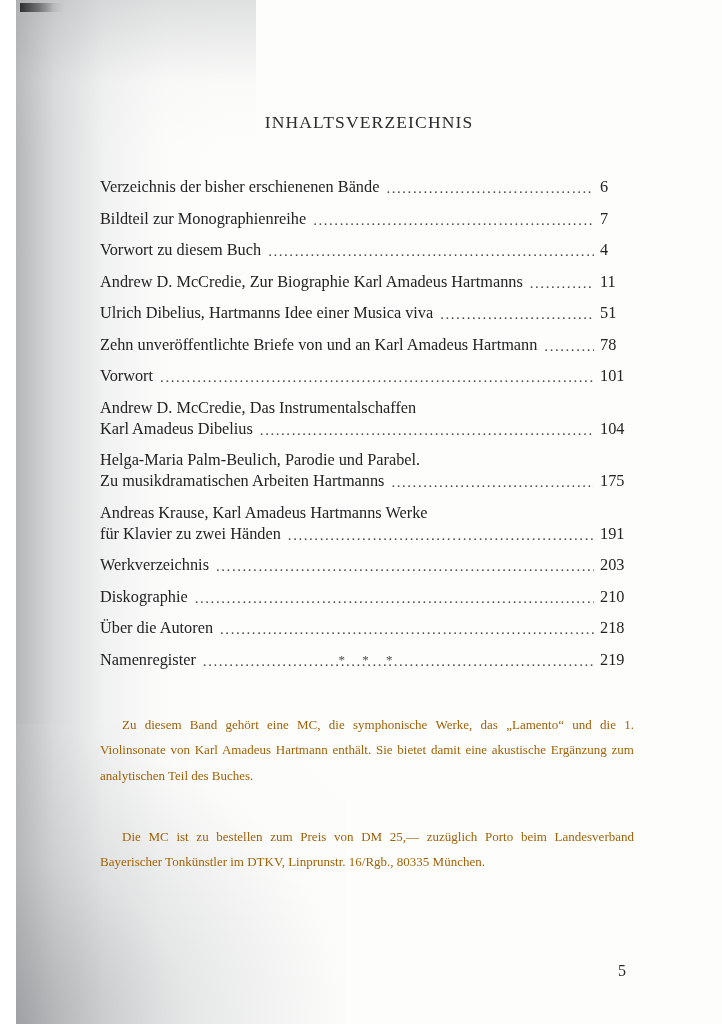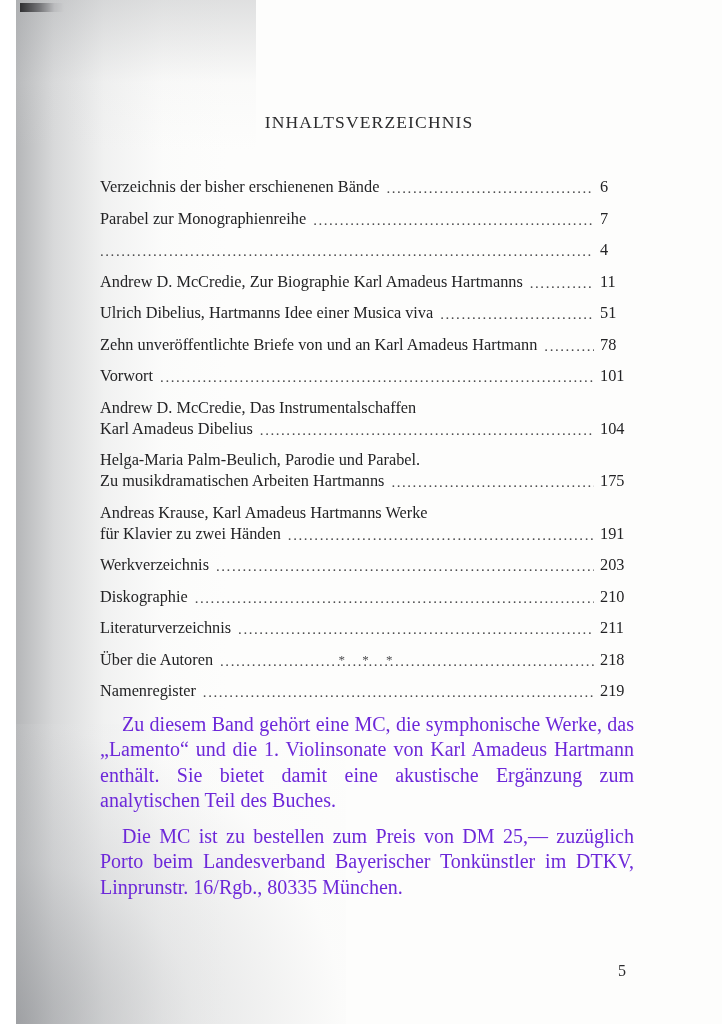--- a/index.html
+++ b/index.html
@@ -152,24 +152,24 @@
     text-align: center;
     font-size: 13px;
     letter-spacing: 7px;
     color: #4d4d50;
   }
 
   .body-text {
     position: absolute;
     left: 84px;
     width: 534px;
-    font-size: 20px;
+    font-size: 13px;
     line-height: 25.4px;
     text-align: justify;
-    color: #6d28d9;
+    color: #a16207;
     text-indent: 22px;
     hyphens: manual;
   }
   #para-1 { top: 712px; }
   #para-2 { top: 824px; }
 
   .folio {
     position: absolute;
     right: 96px;
     top: 962px;
@@ -193,27 +193,28 @@
     <div class="toc" id="toc-list">
         <div class="toc-entry">
           <div class="toc-row toc-line">
             <span class="toc-label">Verzeichnis der bisher erschienenen Bände</span>
             <span class="toc-dots"></span>
             <span class="toc-page">6</span>
           </div>
         </div>
         <div class="toc-entry">
           <div class="toc-row toc-line">
-            <span class="toc-label">Parabel zur Monographienreihe</span>
+            <span class="toc-label">Bildteil zur Monographienreihe</span>
             <span class="toc-dots"></span>
             <span class="toc-page">7</span>
           </div>
         </div>
         <div class="toc-entry">
           <div class="toc-row toc-line">
+            <span class="toc-label">Vorwort zu diesem Buch</span>
             <span class="toc-dots"></span>
             <span class="toc-page">4</span>
           </div>
         </div>
         <div class="toc-entry">
           <div class="toc-row toc-line">
             <span class="toc-label">Andrew D. McCredie, Zur Biographie Karl Amadeus Hartmanns</span>
             <span class="toc-dots"></span>
             <span class="toc-page">11</span>
           </div>
@@ -268,27 +269,20 @@
             <span class="toc-label">Werkverzeichnis</span>
             <span class="toc-dots"></span>
             <span class="toc-page">203</span>
           </div>
         </div>
         <div class="toc-entry">
           <div class="toc-row toc-line">
             <span class="toc-label">Diskographie</span>
             <span class="toc-dots"></span>
             <span class="toc-page">210</span>
-          </div>
-        </div>
-        <div class="toc-entry">
-          <div class="toc-row toc-line">
-            <span class="toc-label">Literaturverzeichnis</span>
-            <span class="toc-dots"></span>
-            <span class="toc-page">211</span>
           </div>
         </div>
         <div class="toc-entry">
           <div class="toc-row toc-line">
             <span class="toc-label">Über die Autoren</span>
             <span class="toc-dots"></span>
             <span class="toc-page">218</span>
           </div>
         </div>
         <div class="toc-entry">

